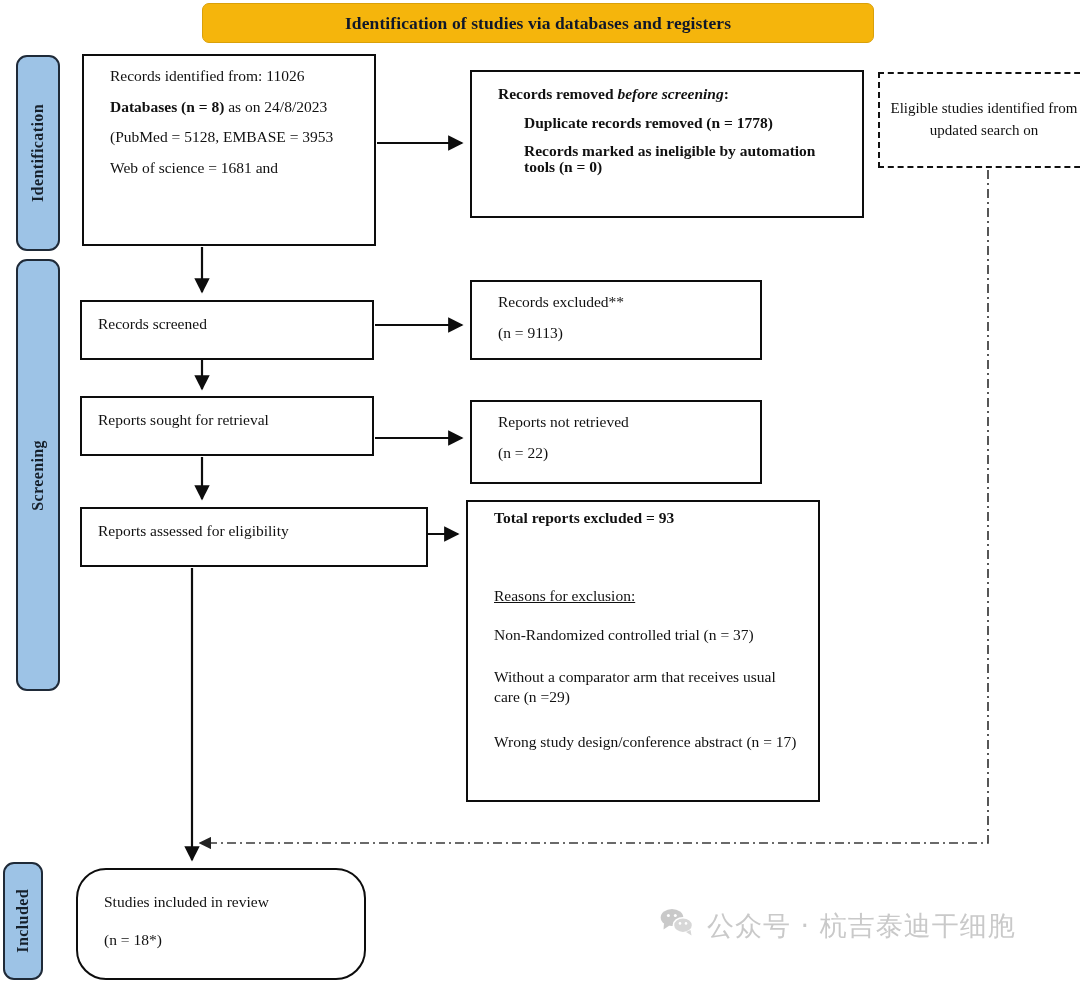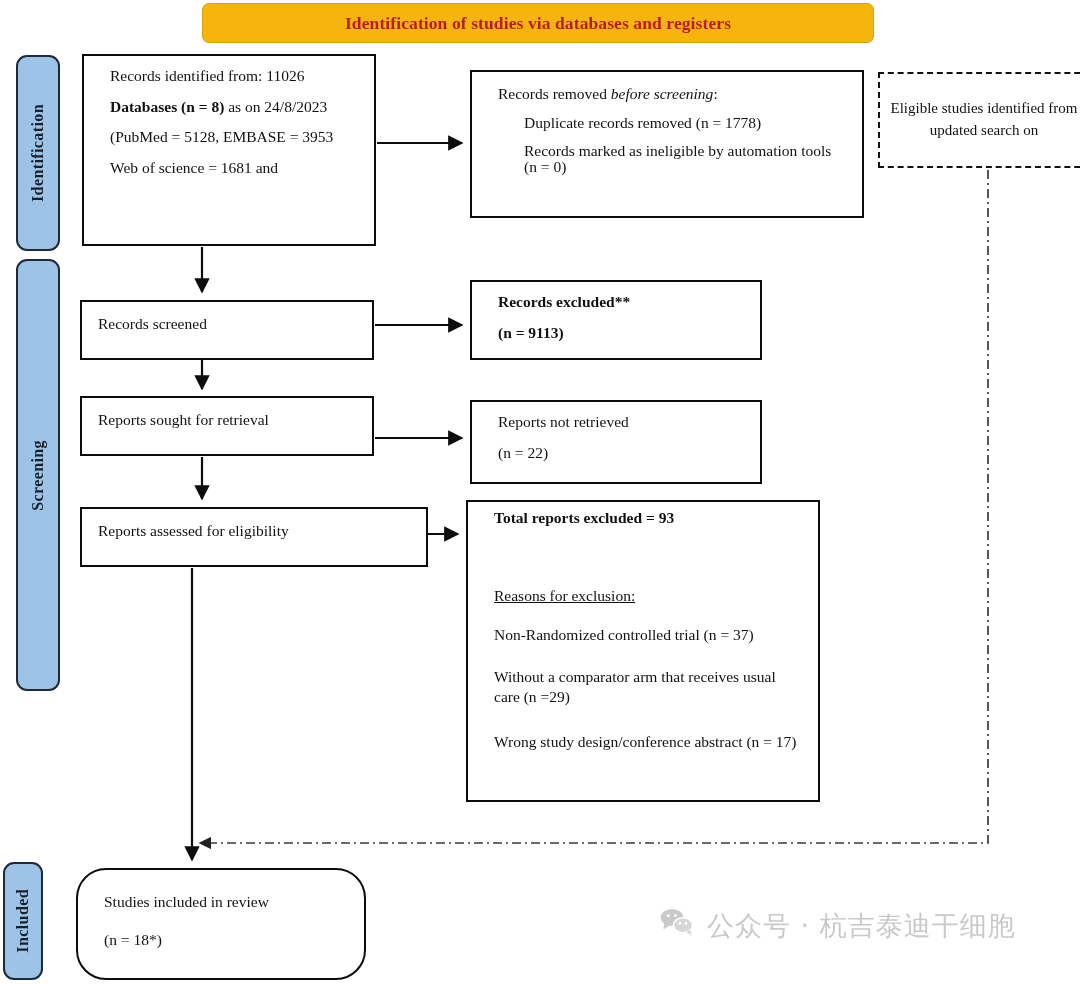--- a/index.html
+++ b/index.html
@@ -27,21 +27,21 @@
   .banner {
     position: absolute;
     left: 202px; top: 3px;
     width: 672px; height: 40px;
     background: #F5B50C;
     border: 1px solid #D9A00A;
     border-radius: 7px;
     display: flex; align-items: center; justify-content: center;
     font-weight: bold;
     font-size: 17.5px;
-    color: #b91c1c;
+    color: #0f172a;
     letter-spacing: 0.1px;
   }
 
   
   .phase {
     position: absolute;
     background: #9DC3E6;
     border: 2.2px solid #1F2A38;
     border-radius: 11px;
     display: flex; align-items: center; justify-content: center;
@@ -64,32 +64,32 @@
     position: absolute;
     background: #ffffff;
     border: 2.4px solid #0d0d0d;
     padding: 12px 16px 10px 16px;
     font-size: 15.5px;
     line-height: 1.0;
     color: #111;
   }
   .box p { margin: 0 0 15px 10px; }
   .box p:last-child { margin-bottom: 0; }
-  .box.tight p { margin-bottom: 13px; }
+  .box.tight p { margin-bottom: 13px; font-weight: bold; }
   .box b { font-weight: bold; }
   .box i { font-style: italic; }
   .indent { padding-left: 26px; }
   .u { text-decoration: underline; }
 
   .box-records-identified { left: 82px; top: 54px;  width: 294px; height: 192px; }
   .box-records-removed    { left: 470px; top: 70px;  width: 394px; height: 148px; padding-top: 14px; }
   .box-records-screened   { left: 80px; top: 300px; width: 294px; height: 60px; }
   .box-reports-sought     { left: 80px; top: 396px; width: 294px; height: 60px; }
   .box-reports-assessed   { left: 80px; top: 507px; width: 348px; height: 60px; }
-  .box-records-excluded   { left: 470px; top: 280px; width: 292px; height: 80px; font-weight: bold; }
+  .box-records-excluded   { left: 470px; top: 280px; width: 292px; height: 80px; }
   .box-reports-not-retr   { left: 470px; top: 400px; width: 292px; height: 84px; }
   .box-total-excluded     { left: 466px; top: 500px; width: 354px; height: 302px; }
   .box-studies-included   { left: 76px; top: 868px; width: 290px; height: 112px; }
 
   .box-records-screened, .box-reports-sought, .box-reports-assessed {
     display: flex; align-items: flex-start; padding-top: 14px;
   }
 
   
   .box-eligible {

